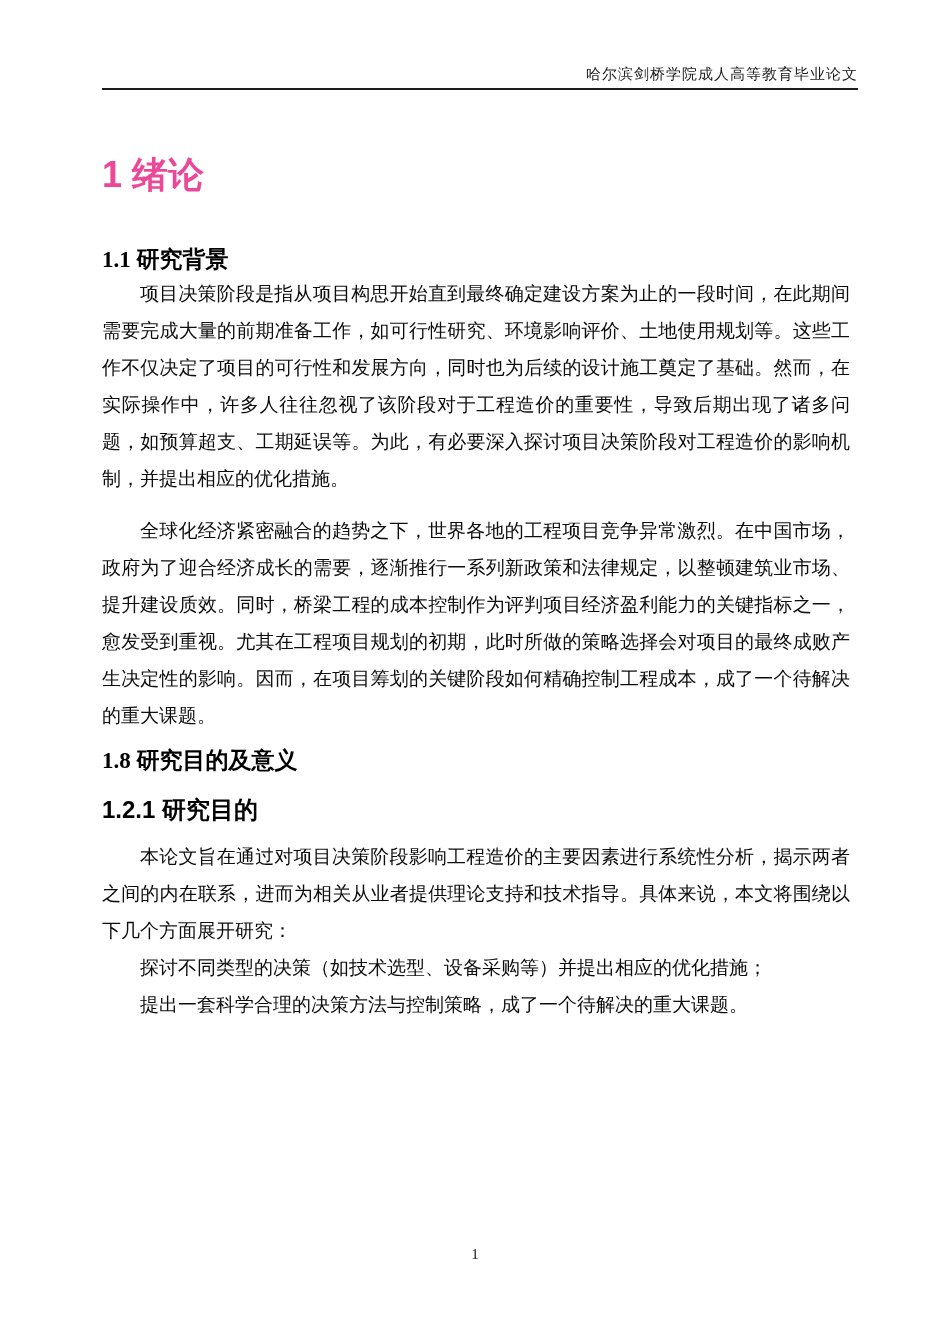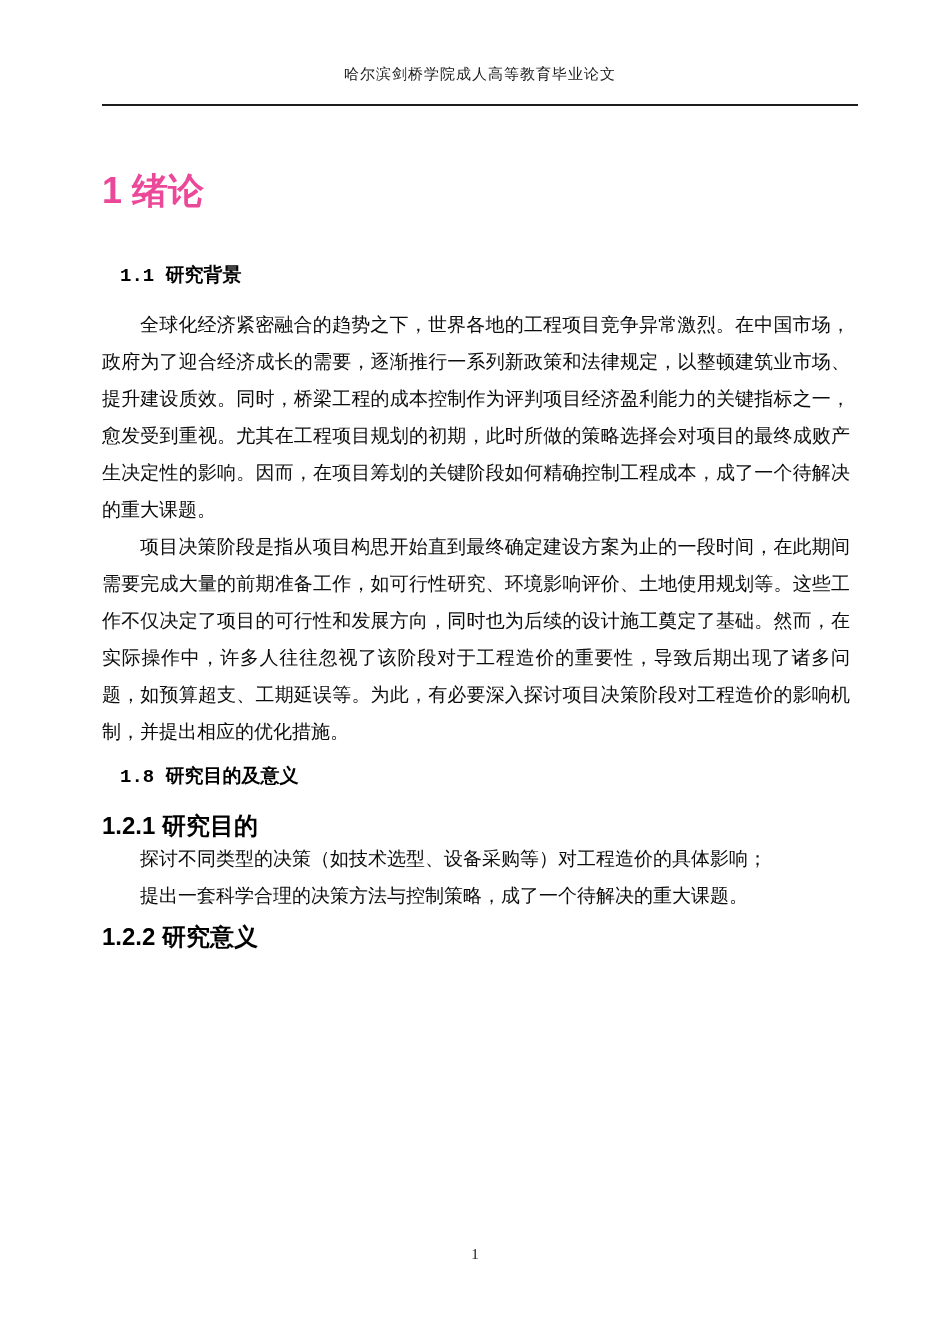--- a/index.html
+++ b/index.html
@@ -13,23 +13,23 @@
     position: relative;
     width: 950px;
     height: 1344px;
     background: #ffffff;
     overflow: hidden;
   }
   
   .page-header {
     margin: 0 92px 0 102px;
     padding-top: 64px;
-    padding-bottom: 20px;
+    padding-bottom: 4px;
     border-bottom: 2px solid #1c1c1c;
-    text-align: center;
+    text-align: right;
   }
   .header-title {
     font-size: 15px;
     line-height: 20px;
     color: #1a1a1a;
     letter-spacing: 1px;
   }
   
   .content {
     margin: 0 100px 0 102px;
@@ -37,26 +37,25 @@
   }
   h1.chapter-title {
     margin-top: 68px;
     font-family: "Liberation Sans", "DejaVu Sans", sans-serif;
     font-weight: 700;
     font-size: 36px;
     line-height: 34px;
     color: #ec4899;
   }
   h2.section-title {
-    font-family: Liberation Mono, monospace;
+    font-family: Liberation Serif, serif;
     font-weight: 700;
-    font-size: 19px;
+    font-size: 23px;
     line-height: 30px;
     color: #000000;
-    margin-left: 18px;
   }
   h2.s11 { margin-top: 53px; }
   h2.s12 { margin-top: 12px; }
   h3.subsection-title {
     font-family: "Liberation Sans", "DejaVu Sans", sans-serif;
     font-weight: 700;
     font-size: 24px;
     line-height: 28px;
     color: #000000;
   }
@@ -96,35 +95,35 @@
   <header class="page-header">
     <div class="header-title">哈尔滨剑桥学院成人高等教育毕业论文</div>
   </header>
 
   <main class="content">
 
     <h1 class="chapter-title">1 绪论</h1>
 
     <h2 class="section-title s11">1.1 研究背景</h2>
 
+    <p class="body-para p-follow">项目决策阶段是指从项目构思开始直到最终确定建设方案为止的一段时间，在此期间需要完成大量的前期准备工作，如可行性研究、环境影响评价、土地使用规划等。这些工作不仅决定了项目的可行性和发展方向，同时也为后续的设计施工奠定了基础。然而，在实际操作中，许多人往往忽视了该阶段对于工程造价的重要性，导致后期出现了诸多问题，如预算超支、工期延误等。为此，有必要深入探讨项目决策阶段对工程造价的影响机制，并提出相应的优化措施。</p>
+
     <p class="body-para p-first">全球化经济紧密融合的趋势之下，世界各地的工程项目竞争异常激烈。在中国市场，政府为了迎合经济成长的需要，逐渐推行一系列新政策和法律规定，以整顿建筑业市场、提升建设质效。同时，桥梁工程的成本控制作为评判项目经济盈利能力的关键指标之一，愈发受到重视。尤其在工程项目规划的初期，此时所做的策略选择会对项目的最终成败产生决定性的影响。因而，在项目筹划的关键阶段如何精确控制工程成本，成了一个待解决的重大课题。</p>
-
-    <p class="body-para p-follow">项目决策阶段是指从项目构思开始直到最终确定建设方案为止的一段时间，在此期间需要完成大量的前期准备工作，如可行性研究、环境影响评价、土地使用规划等。这些工作不仅决定了项目的可行性和发展方向，同时也为后续的设计施工奠定了基础。然而，在实际操作中，许多人往往忽视了该阶段对于工程造价的重要性，导致后期出现了诸多问题，如预算超支、工期延误等。为此，有必要深入探讨项目决策阶段对工程造价的影响机制，并提出相应的优化措施。</p>
 
     <h2 class="section-title s12">1.8 研究目的及意义</h2>
 
     <h3 class="subsection-title s121">1.2.1 研究目的</h3>
 
+    <p class="body-para p-after-h3">本论文旨在通过对项目决策阶段影响工程造价的主要因素进行系统性分析，揭示两者之间的内在联系，进而为相关从业者提供理论支持和技术指导。具体来说，本文将围绕以下几个方面展开研究：</p>
 
 
-    <p class="body-para p-follow">探讨不同类型的决策（如技术选型、设备采购等）对工程造价的具体影响；</p>
+    <p class="body-para p-follow">探讨不同类型的决策（如技术选型、设备采购等）并提出相应的优化措施；</p>
 
     <p class="body-para p-follow">提出一套科学合理的决策方法与控制策略，成了一个待解决的重大课题。</p>
 
-    <h3 class="subsection-title s122">1.2.2 研究意义</h3>
 
 
   </main>
 
   <footer class="page-footer">
     <span class="page-number">1</span>
   </footer>
 
 </div>
 

